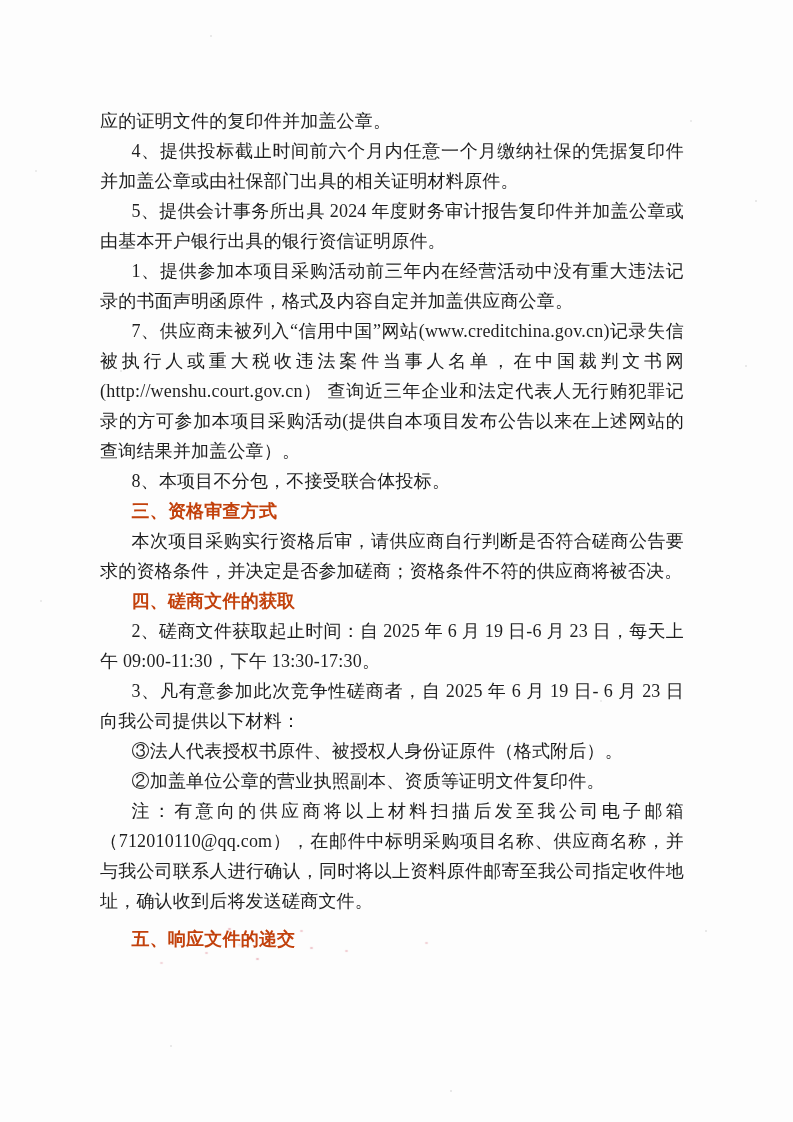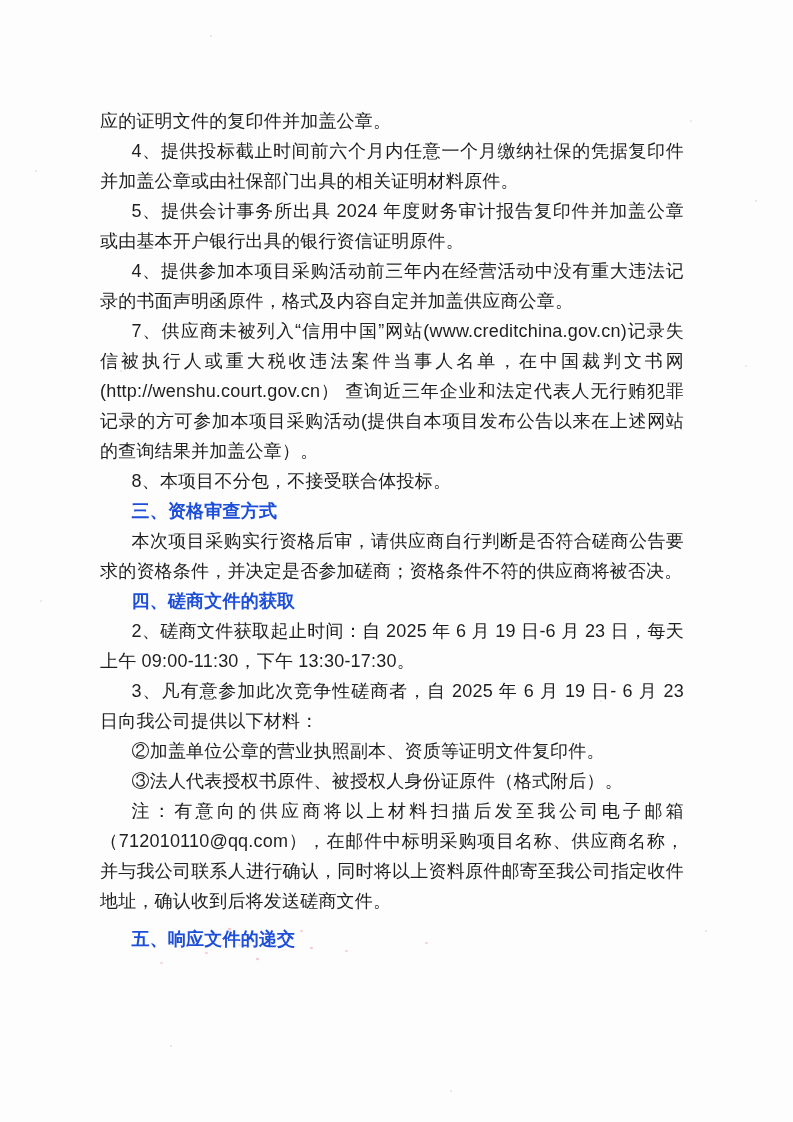--- a/index.html
+++ b/index.html
@@ -6,21 +6,21 @@
     margin: 0;
     padding: 0;
     background: #ffffff;
   }
   .page {
     position: relative;
     width: 793px;
     height: 1122px;
     background: #fdfdfd;
     overflow: hidden;
-    font-family: Liberation Sans, sans-serif;
+    font-family: Liberation Serif, serif;
   }
   .content {
     position: absolute;
     left: 100px;
     top: 106px;
     width: 584px;
     font-size: 18px;
     line-height: 30px;
     color: #1e1e1e;
     text-align: justify;
@@ -29,21 +29,21 @@
   }
   .para {
     margin: 0;
     text-indent: 1.75em;
   }
   .para.no-indent {
     text-indent: 0;
   }
   .para.bold {
     font-weight: bold;
-    color: #1d4ed8;
+    color: #c2410c;
   }
   .para.space-before {
     margin-top: 8px;
   }
   
   .red-marks {
     position: absolute;
     left: 0; top: 0;
     width: 3px; height: 2px;
     border-radius: 50%;
@@ -84,26 +84,26 @@
 </head>
 <body>
 
 <div class="page">
   <span class="gray-specks"></span>
   <span class="red-marks"></span>
   <div class="content">
       <p class="para no-indent">应的证明文件的复印件并加盖公章。</p>
       <p class="para">4、提供投标截止时间前六个月内任意一个月缴纳社保的凭据复印件并加盖公章或由社保部门出具的相关证明材料原件。</p>
       <p class="para">5、提供会计事务所出具 2024 年度财务审计报告复印件并加盖公章或由基本开户银行出具的银行资信证明原件。</p>
-      <p class="para">4、提供参加本项目采购活动前三年内在经营活动中没有重大违法记录的书面声明函原件，格式及内容自定并加盖供应商公章。</p>
+      <p class="para">1、提供参加本项目采购活动前三年内在经营活动中没有重大违法记录的书面声明函原件，格式及内容自定并加盖供应商公章。</p>
       <p class="para">7、供应商未被列入“信用中国”网站(www.creditchina.gov.cn)记录失信被执行人或重大税收违法案件当事人名单，在中国裁判文书网(http://wenshu.court.gov.cn） 查询近三年企业和法定代表人无行贿犯罪记录的方可参加本项目采购活动(提供自本项目发布公告以来在上述网站的查询结果并加盖公章）。</p>
       <p class="para">8、本项目不分包，不接受联合体投标。</p>
       <p class="para bold">三、资格审查方式</p>
       <p class="para">本次项目采购实行资格后审，请供应商自行判断是否符合磋商公告要求的资格条件，并决定是否参加磋商；资格条件不符的供应商将被否决。</p>
       <p class="para bold">四、磋商文件的获取</p>
       <p class="para">2、磋商文件获取起止时间：自 2025 年 6 月 19 日-6 月 23 日，每天上午 09:00-11:30，下午 13:30-17:30。</p>
       <p class="para">3、凡有意参加此次竞争性磋商者，自 2025 年 6 月 19 日- 6 月 23 日向我公司提供以下材料：</p>
+      <p class="para">③法人代表授权书原件、被授权人身份证原件（格式附后）。</p>
       <p class="para">②加盖单位公章的营业执照副本、资质等证明文件复印件。</p>
-      <p class="para">③法人代表授权书原件、被授权人身份证原件（格式附后）。</p>
       <p class="para">注：有意向的供应商将以上材料扫描后发至我公司电子邮箱（712010110@qq.com），在邮件中标明采购项目名称、供应商名称，并与我公司联系人进行确认，同时将以上资料原件邮寄至我公司指定收件地址，确认收到后将发送磋商文件。</p>
       <p class="para bold space-before">五、响应文件的递交</p>
     </div>
 </div>
 
 </body></html>

